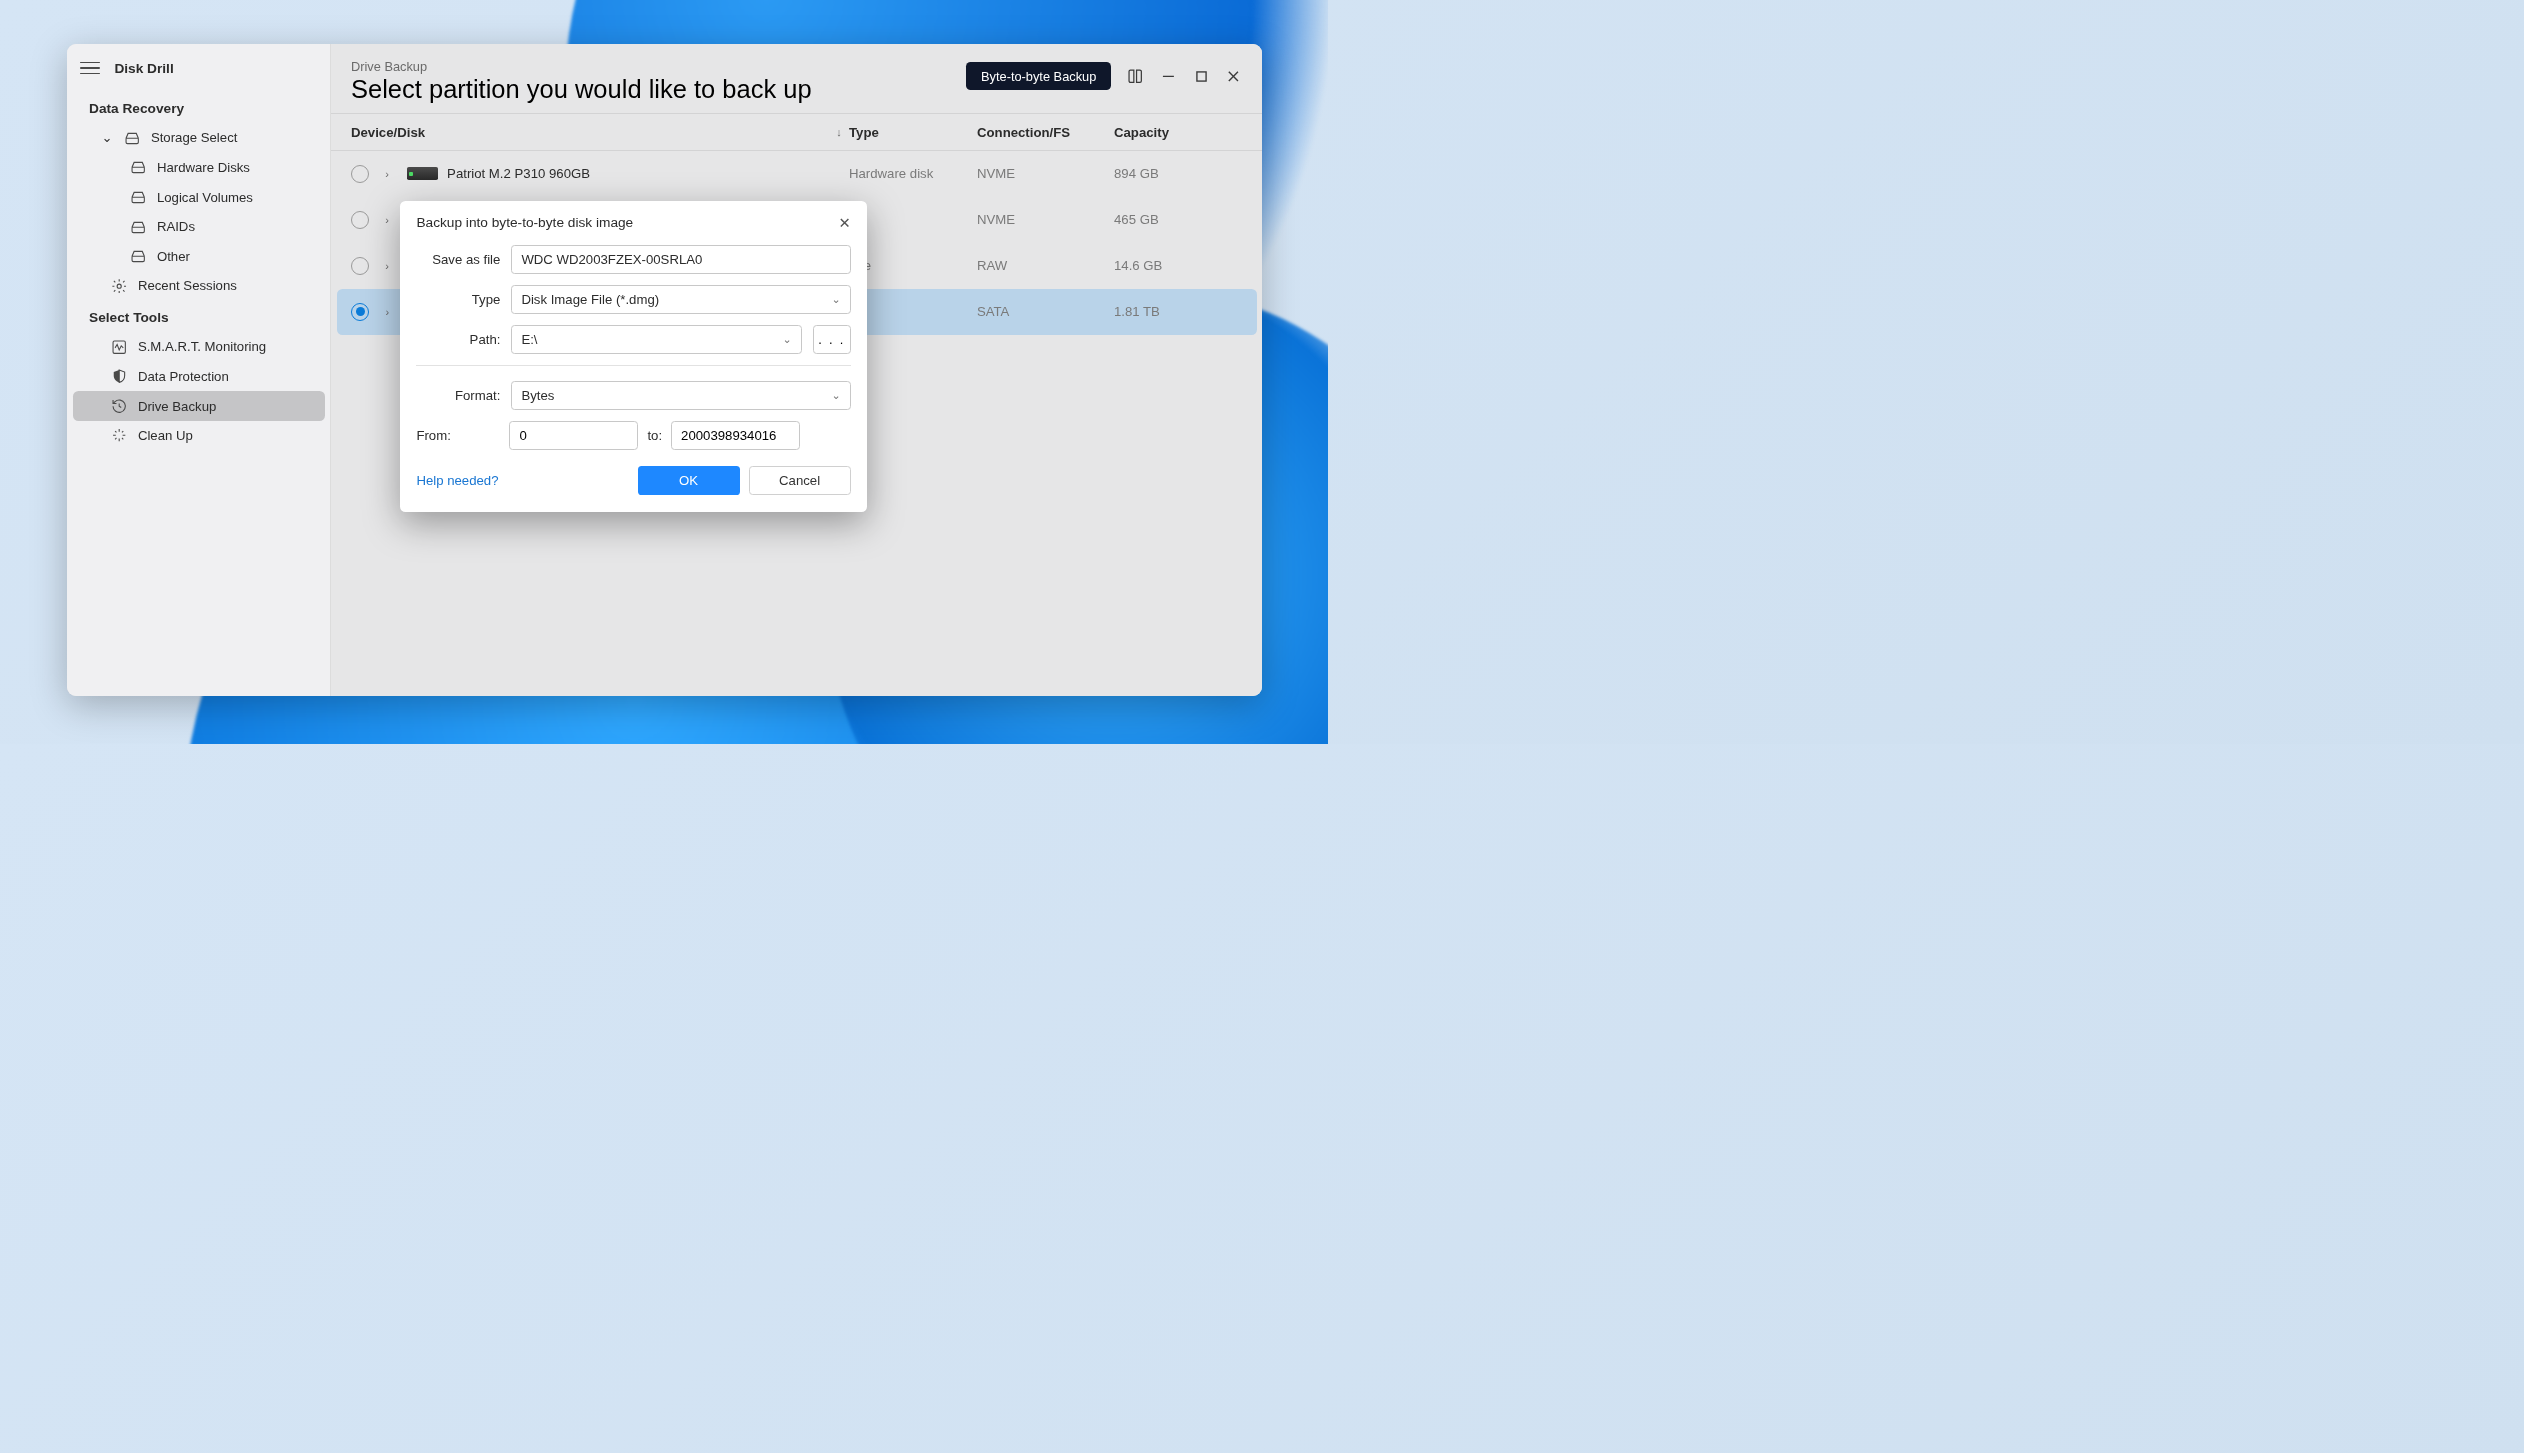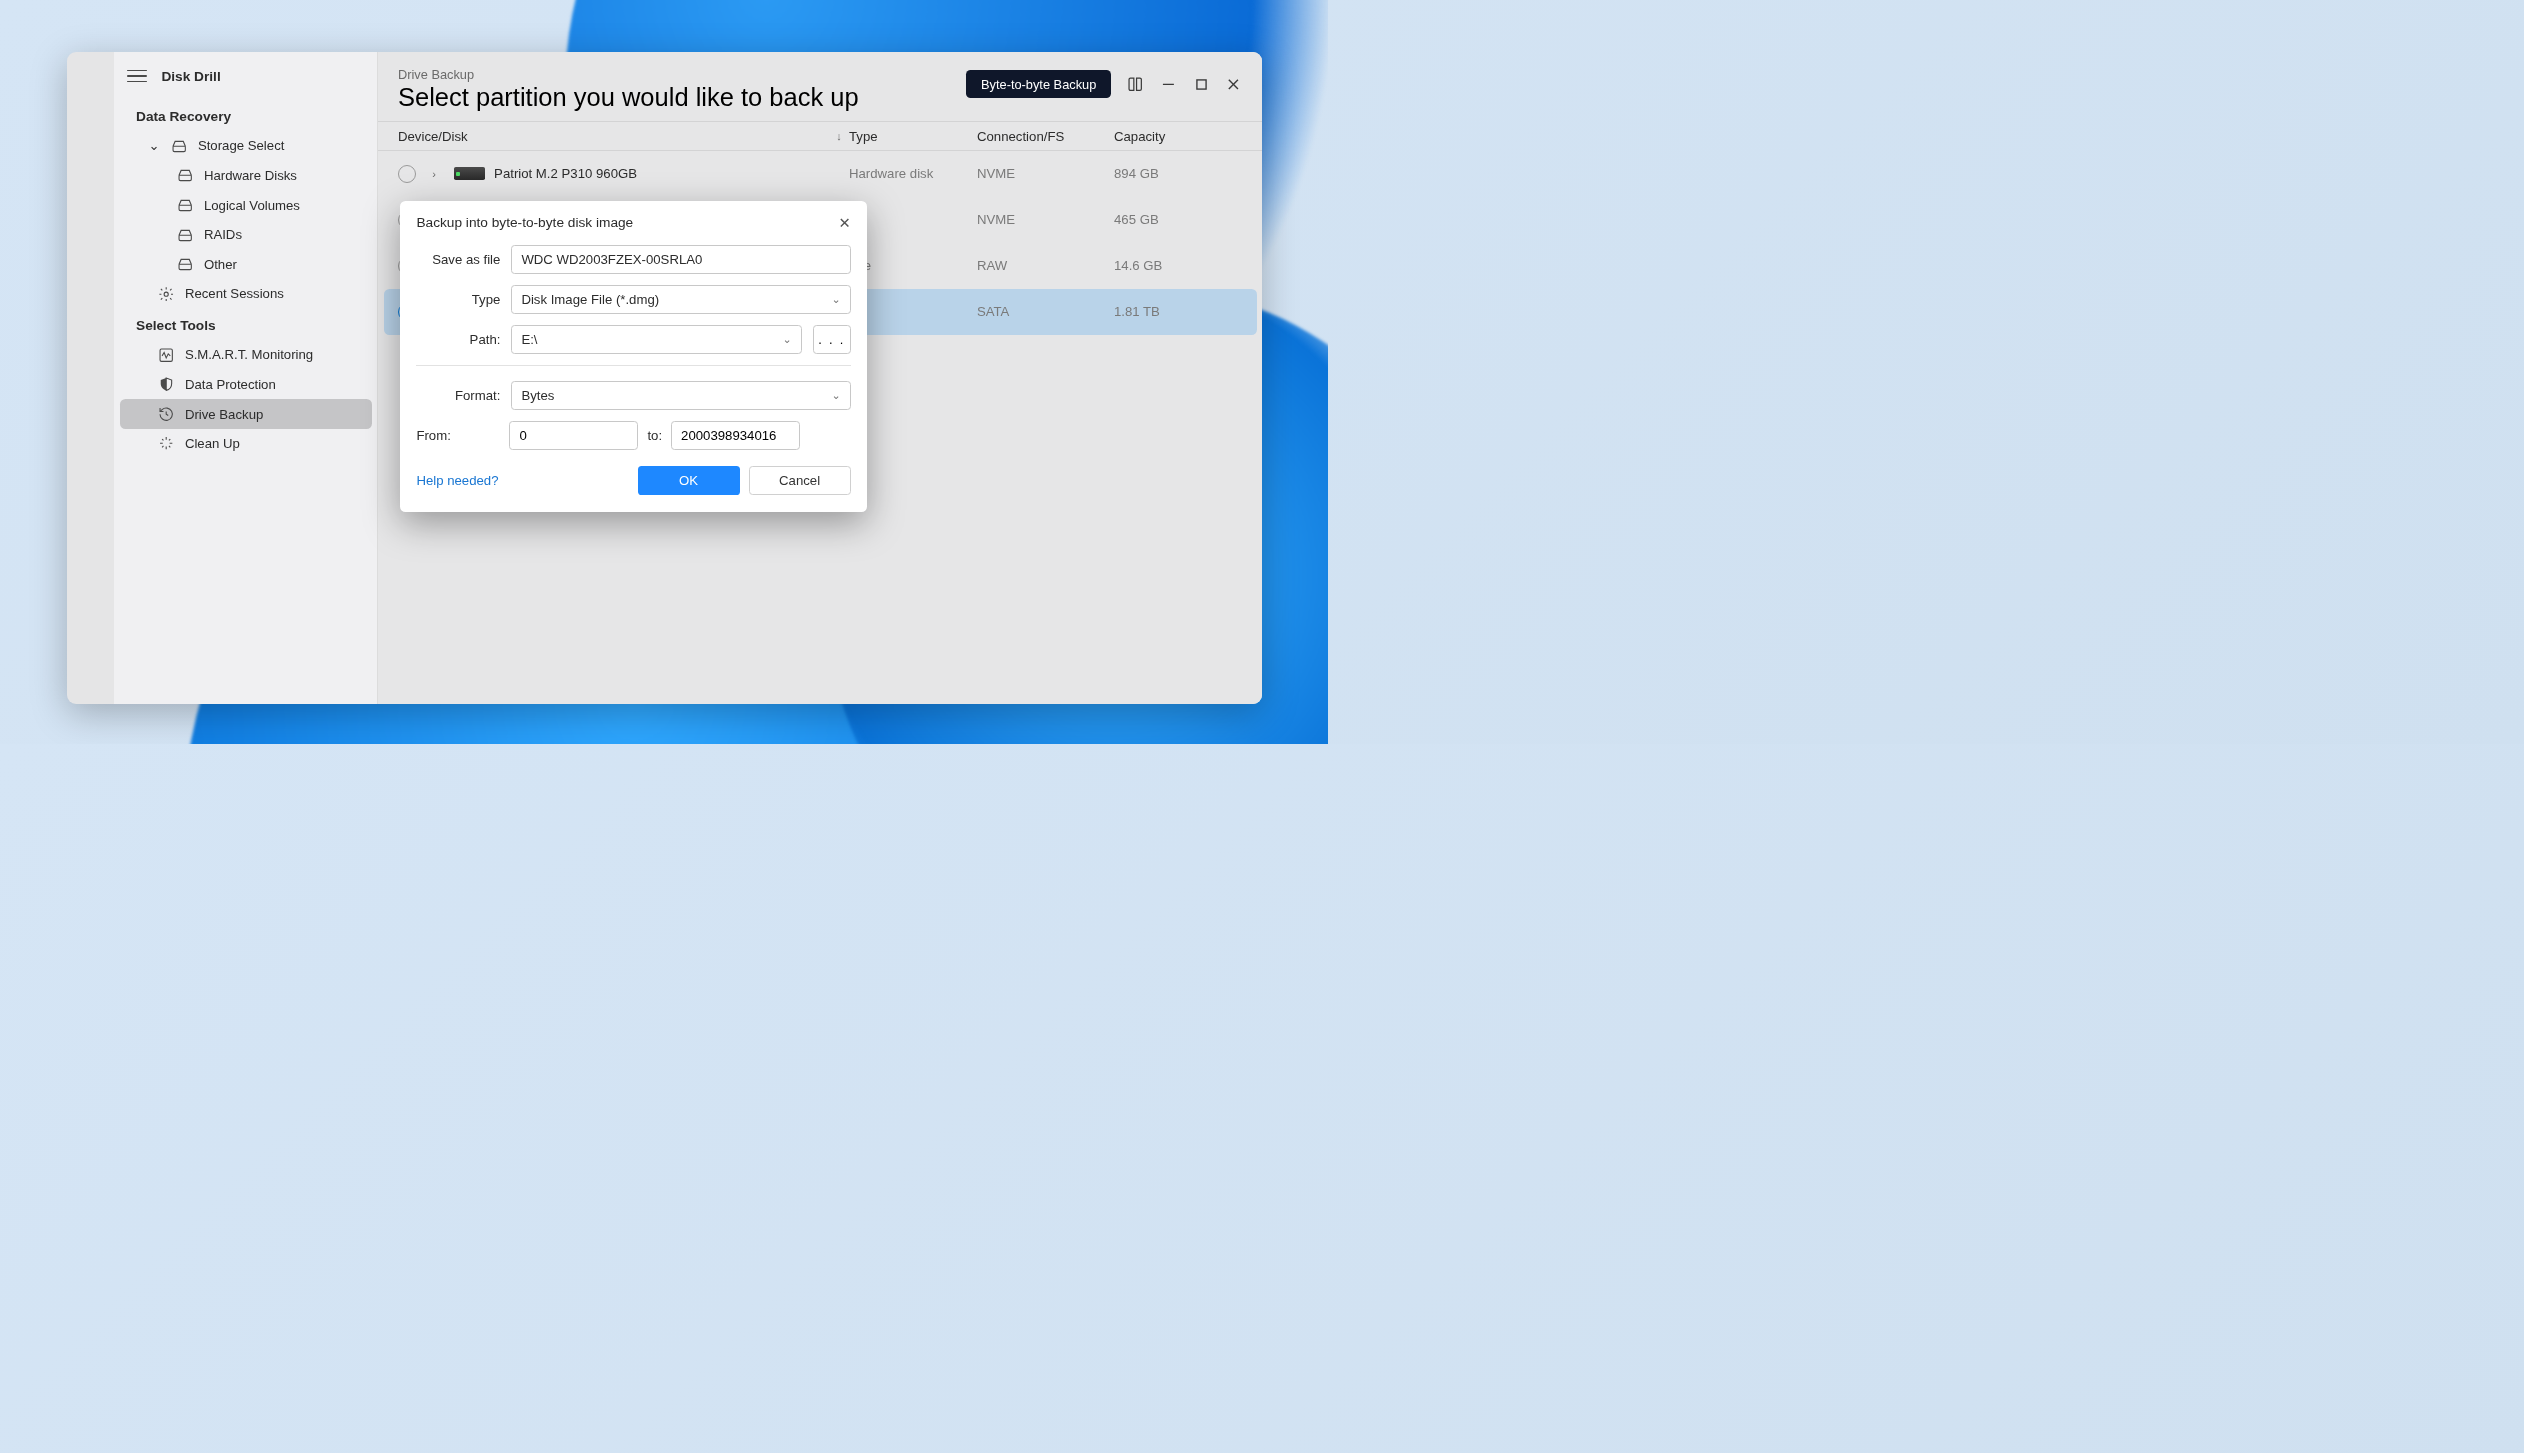--- a/index.html
+++ b/index.html
@@ -8,23 +8,23 @@
   background: linear-gradient(135deg, #d5e5f5 0%, #cfe0f0 100%);
   position: relative; overflow: hidden;
 }
 
 .bloom { position: absolute; border-radius: 50%; filter: blur(1.8px); }
 .bloom.b1 { width: 821px; height: 821px; background: radial-gradient(circle at 30% 30%, #2b9af3, #0a6bd6 60%, transparent 70%); top: -319px; left: 565px; transform: rotate(-20deg); }
 .bloom.b2 { width: 1003px; height: 1003px; background: radial-gradient(circle at 40% 40%, #2fa8ff, #0e7be0 55%, transparent 70%); bottom: -593px; left: 182px; transform: rotate(25deg); }
 .bloom.b3 { width: 638px; height: 638px; background: radial-gradient(circle at 45% 45%, #38b0ff, #0a73d8 60%, transparent 72%); bottom: -182px; right: -137px; }
 
 .window {
-  position: absolute; top: 52px; left: 67px; width: 1195px; height: 652px;
+  position: absolute; top: 44px; left: 67px; width: 1195px; height: 652px;
   background: #e5e5e6; border-radius: 9px; box-shadow: 0 9px 36px rgba(0,0,0,.25);
-  display: flex; overflow: hidden; padding-left: 47px;
+  display: flex; overflow: hidden;
 }
 .sidebar { width: 264px; background: #f0f0f2; border-right: 0.9px solid #dcdcdc; display: flex; flex-direction: column; padding-top: 11px; }
 .sidebar-top { display: flex; align-items: center; gap: 14.6px; padding: 5.5px 12.8px 16.4px 12.8px; }
 .hamburger { width: 20px; height: 12.8px; display: flex; flex-direction: column; justify-content: space-between; cursor: pointer; }
 .hamburger span { height: 1.8px; background: #4a4a4a; border-radius: 0.9px; }
 .app-title { font-size: 13.7px; font-weight: 600; color: #2c2c2c; }
 
 .section-label { font-size: 13.7px; font-weight: 600; color: #2c2c2c; padding: 9px 12.8px 7.3px 22px; }
 .tree-item, .leaf-item { display: flex; align-items: center; gap: 11px; padding: 7.3px 12.8px 7.3px 22px; font-size: 13.2px; color: #2c2c2c; cursor: pointer; border-radius: 5.5px; margin: 0 5.5px; }
 .tree-item .caret { width: 11px; display: inline-flex; justify-content: center; }
@@ -38,21 +38,21 @@
 .main { flex: 1; background: #e6e6e7; display: flex; flex-direction: column; }
 .header { display: flex; align-items: flex-start; padding: 14.6px 20px 9px 20px; }
 .header-left { flex: 1; }
 .breadcrumb { font-size: 12.8px; color: #6a6a6a; }
 .page-title { font-size: 25.5px; font-weight: 400; color: #000000; margin-top: 1.8px; }
 .header-actions { display: flex; align-items: center; gap: 16.4px; padding-top: 3.6px; }
 .primary-btn { background: #0f172a; color: #fff; border: none; border-radius: 4.6px; padding: 6.4px 14.6px; font-size: 12.8px; cursor: pointer; }
 .winctl { width: 16.4px; height: 16.4px; cursor: pointer; display: flex; align-items: center; justify-content: center; color: #3a3a3a; }
 
 .table-head, .table-row { display: flex; align-items: center; padding: 0 20px; }
-.table-head { height: 30px; border-top: 0.9px solid #d3d3d4; border-bottom: 0.9px solid #d3d3d4; font-weight: 400; font-size: 13.2px; color: #2c2c2c; }
+.table-head { height: 38px; border-top: 0.9px solid #d3d3d4; border-bottom: 0.9px solid #d3d3d4; font-weight: 700; font-size: 13.2px; color: #2c2c2c; }
 .col-disk { flex: 1; display: flex; align-items: center; gap: 9px; }
 .col-type { width: 128px; }
 .col-conn { width: 137px; }
 .col-cap  { width: 128px; }
 .sort-arrow { margin-left: auto; margin-right: 7.3px; color: #6a6a6a; font-size: 11px; }
 
 .table-row { height: 46px; font-size: 13.2px; color: #2c2c2c; border-bottom: 0.9px solid transparent; }
 .table-row.selected { background: #b9d3e9; border-radius: 5.5px; margin: 0 5.5px; padding: 0 14.6px; }
 .radio { width: 18px; height: 18px; border: 1.8px solid #9a9a9a; border-radius: 50%; margin-right: 7.3px; display: inline-flex; align-items: center; justify-content: center; }
 .radio.checked { border-color: #0a7bd8; }

